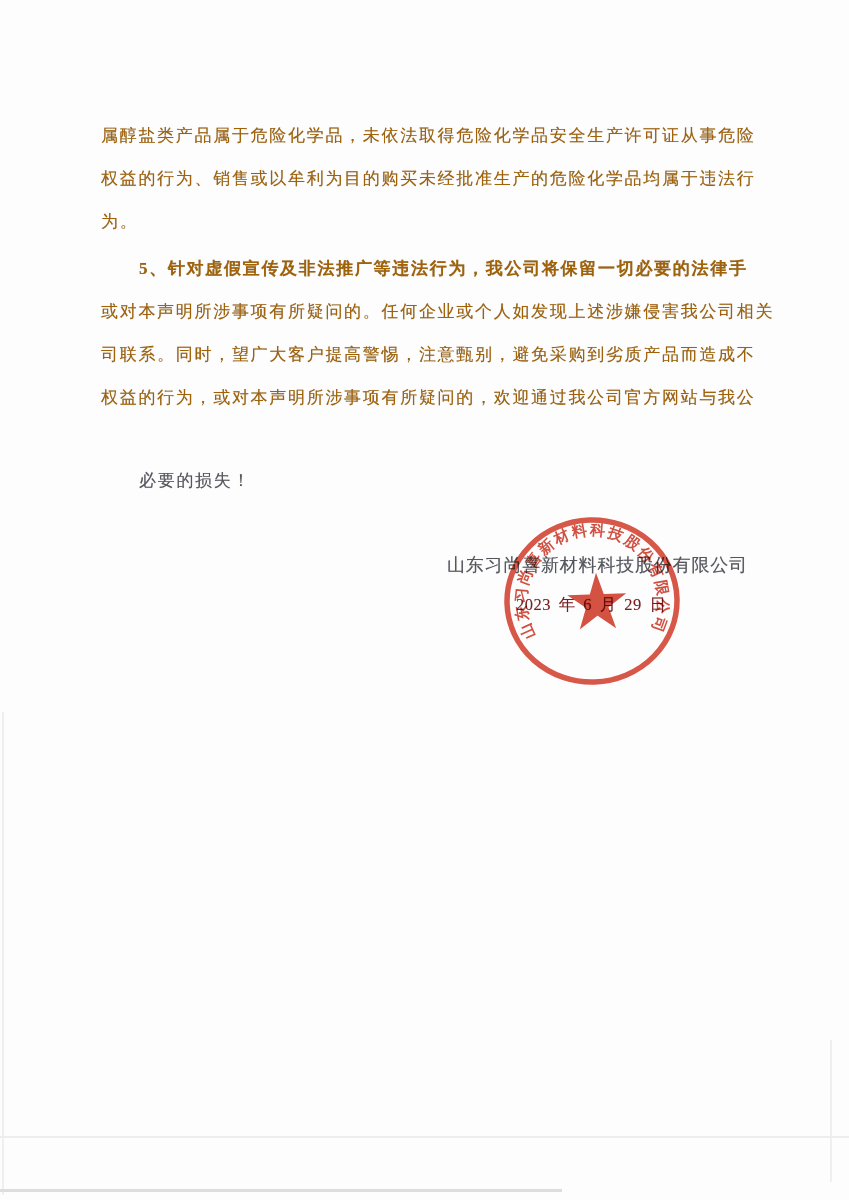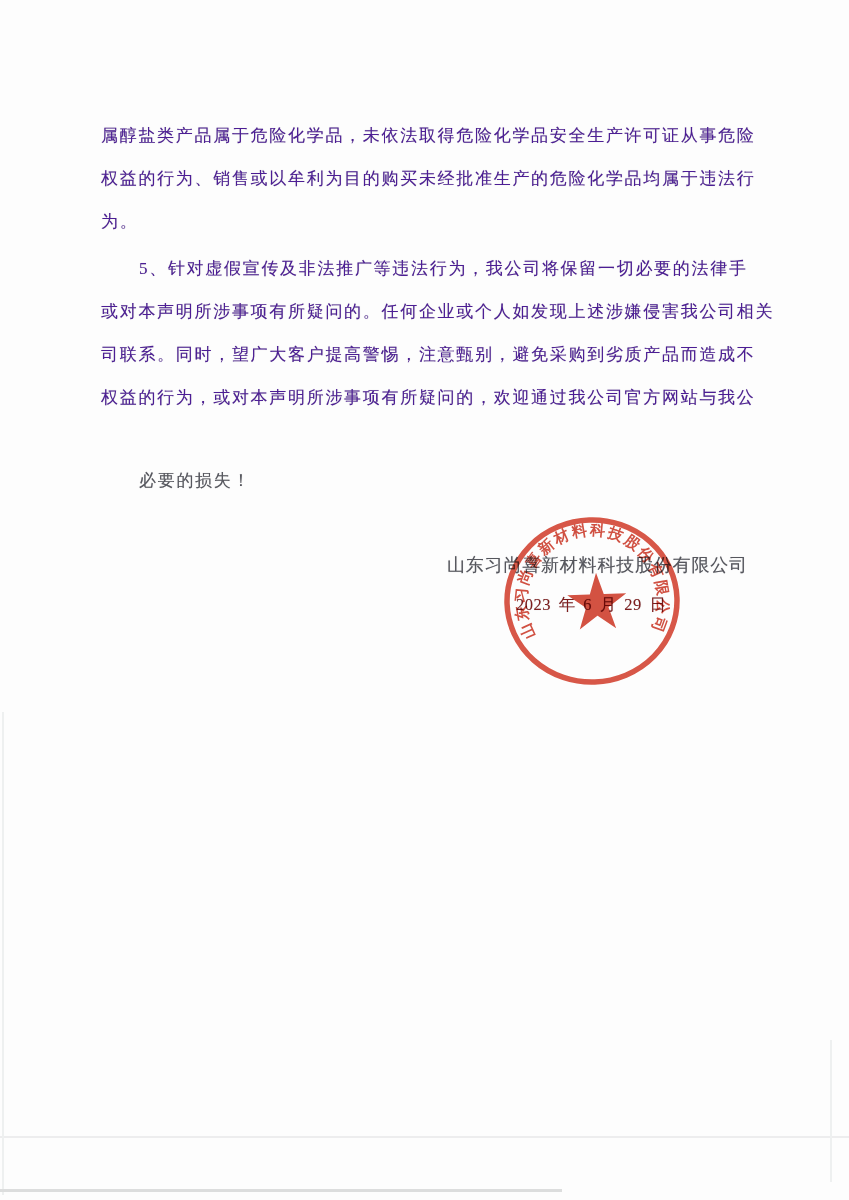--- a/index.html
+++ b/index.html
@@ -13,32 +13,32 @@
     height: 1200px;
     background: #fdfdfd;
     overflow: hidden;
     font-family: "Liberation Serif", "DejaVu Serif", serif;
   }
   
   .para {
     position: absolute;
     left: 101px;
     width: 662px;
-    color: #4c1d95;
+    color: #a16207;
     font-size: 17px;
     line-height: 43px;
   }
   .para .line {
     white-space: nowrap;
     letter-spacing: 1.7px;
     text-shadow: 0 0 0.7px rgba(86, 87, 94, 0.45);
   }
   .para-intro { top: 114px; }
   .para-five  { top: 247px; }
-  .para-five .line:first-child { padding-left: 38px; }
+  .para-five .line:first-child { padding-left: 38px; font-weight: bold; }
   .closing {
     position: absolute;
     left: 139px;
     top: 459px;
     color: #56575e;
     font-size: 17px;
     line-height: 43px;
     letter-spacing: 1.7px;
     white-space: nowrap;
     text-shadow: 0 0 0.7px rgba(86, 87, 94, 0.45);

